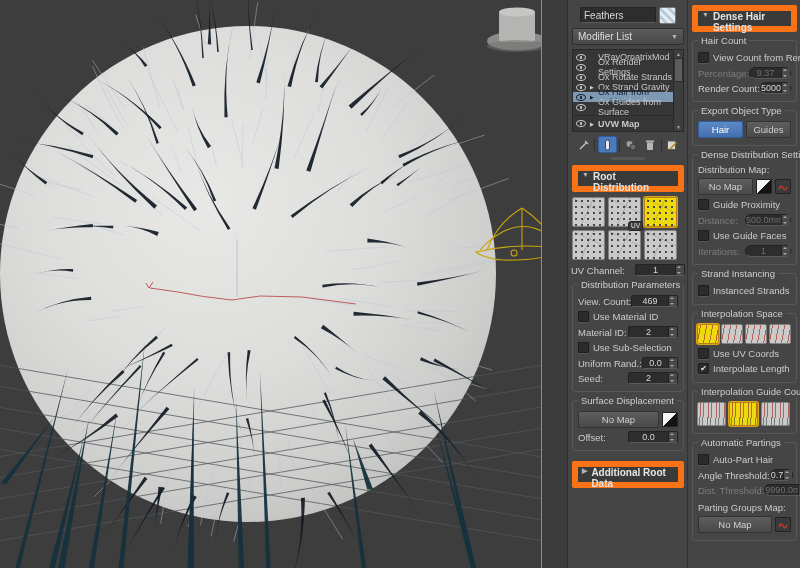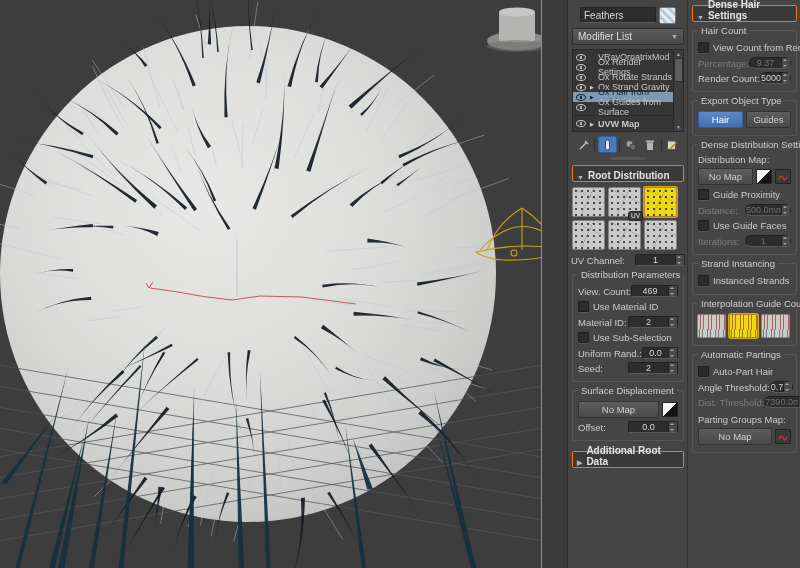--- a/index.html
+++ b/index.html
@@ -10,21 +10,21 @@
   #sphere{position:absolute;left:0px;top:26px;width:496px;height:496px;border-radius:50%;
     background:radial-gradient(circle at 42% 36%, #e8e8e6 0%, #dddddb 40%, #cdcdcb 68%, #b3b3b1 92%, #a2a2a0 100%);}
   #vp-svg{position:absolute;left:0;top:0;width:541px;height:568px;}
   
   #ox-toolbar{position:absolute;left:542px;top:0;width:26px;height:568px;background:#3b3b3b;border-right:1px solid #2e2e2e;
     display:flex;flex-direction:column;align-items:center;padding-top:2px;box-sizing:border-box;}
   
   .panel{position:absolute;top:0;height:568px;background:#454545;box-sizing:border-box;font-size:10px;}
   #modify-panel{left:569px;width:119px;border-right:1px solid #333;}
   #dense-panel{left:689px;width:111px;}
-  .rollout{display:flex;align-items:flex-end;gap:4px;background:#3a3a3a;border:1px solid #f97316;border-radius:2px;
+  .rollout{display:flex;align-items:flex-start;gap:4px;background:#3a3a3a;border:6px solid #f97316;border-radius:2px;
     height:15px;padding:0 4px;margin:5px 3px;font-weight:bold;color:#e4e4e4;font-size:10px;}
   .rollout .arr{font-size:7px;color:#b5b5b5;}
   .grp{border:1px solid #585858;border-radius:3px;margin:8px 3px 6px;padding:7px 3px 4px;position:relative;}
   .grp-title{position:absolute;top:-6px;left:5px;background:#454545;padding:0 3px;font-size:9.5px;color:#cfcfcf;white-space:nowrap;text-align:right;}
   .prow{display:flex;align-items:center;justify-content:space-between;margin:3px 2px;}
   .plab{font-size:9.5px;color:#ccc;white-space:nowrap;}
   .pfield{display:flex;align-items:stretch;background:#2d2d2d;border:1px solid #222;border-bottom-color:#5a5a5a;
     height:12px;width:50px;border-radius:2px;box-sizing:border-box;}
   .pfield.sm{width:46px;border-radius:6px;}
   .pval{flex:1;text-align:center;font-size:9px;color:#d8d8d8;line-height:11px;overflow:hidden;white-space:nowrap;}
@@ -606,20 +606,37 @@
   </div>
 
   <div class="grp">
     <span class="grp-title">Strand Instancing</span>
     <div class="cbrow">
       <span class="cb"></span>
       <span class="cbl">Instanced Strands</span>
     </div>
   </div>
 
+  <div class="grp">
+    <span class="grp-title">Interpolation Space</span>
+    <div class="tgrid" style="gap:2px;margin:3px 1px;">
+      <div class="thumb2 sel"></div>
+      <div class="thumb2"></div>
+      <div class="thumb2"></div>
+      <div class="thumb2"></div>
+    </div>
+    <div class="cbrow">
+      <span class="cb"></span>
+      <span class="cbl">Use UV Coords</span>
+    </div>
+    <div class="cbrow">
+      <span class="cb on"></span>
+      <span class="cbl">Interpolate Length</span>
+    </div>
+  </div>
 
   <div class="grp">
     <span class="grp-title">Interpolation Guide Count</span>
     <div class="tgrid" style="gap:3px;margin:3px 1px;">
       <div class="thumb3"></div>
       <div class="thumb3 sel"></div>
       <div class="thumb3"></div>
     </div>
   </div>
 
@@ -635,21 +652,21 @@
         <span class="pval">0.7</span>
         <span class="spinner">
             <i class="up"></i>
             <i class="dn"></i>
           </span>
       </span>
     </div>
     <div class="prow dis">
       <span class="plab">Dist. Threshold:</span>
       <span class="pfield sm" style="width:44px">
-        <span class="pval">7390.0m</span>
+        <span class="pval">9990.0m</span>
         <span class="spinner">
             <i class="up"></i>
             <i class="dn"></i>
           </span>
       </span>
     </div>
     <div class="slab" style="margin-top:6px">Parting Groups Map:</div>
     <div class="maprow">
       <span class="btn mapbtn">No Map</span>
       <span class="redicon">

